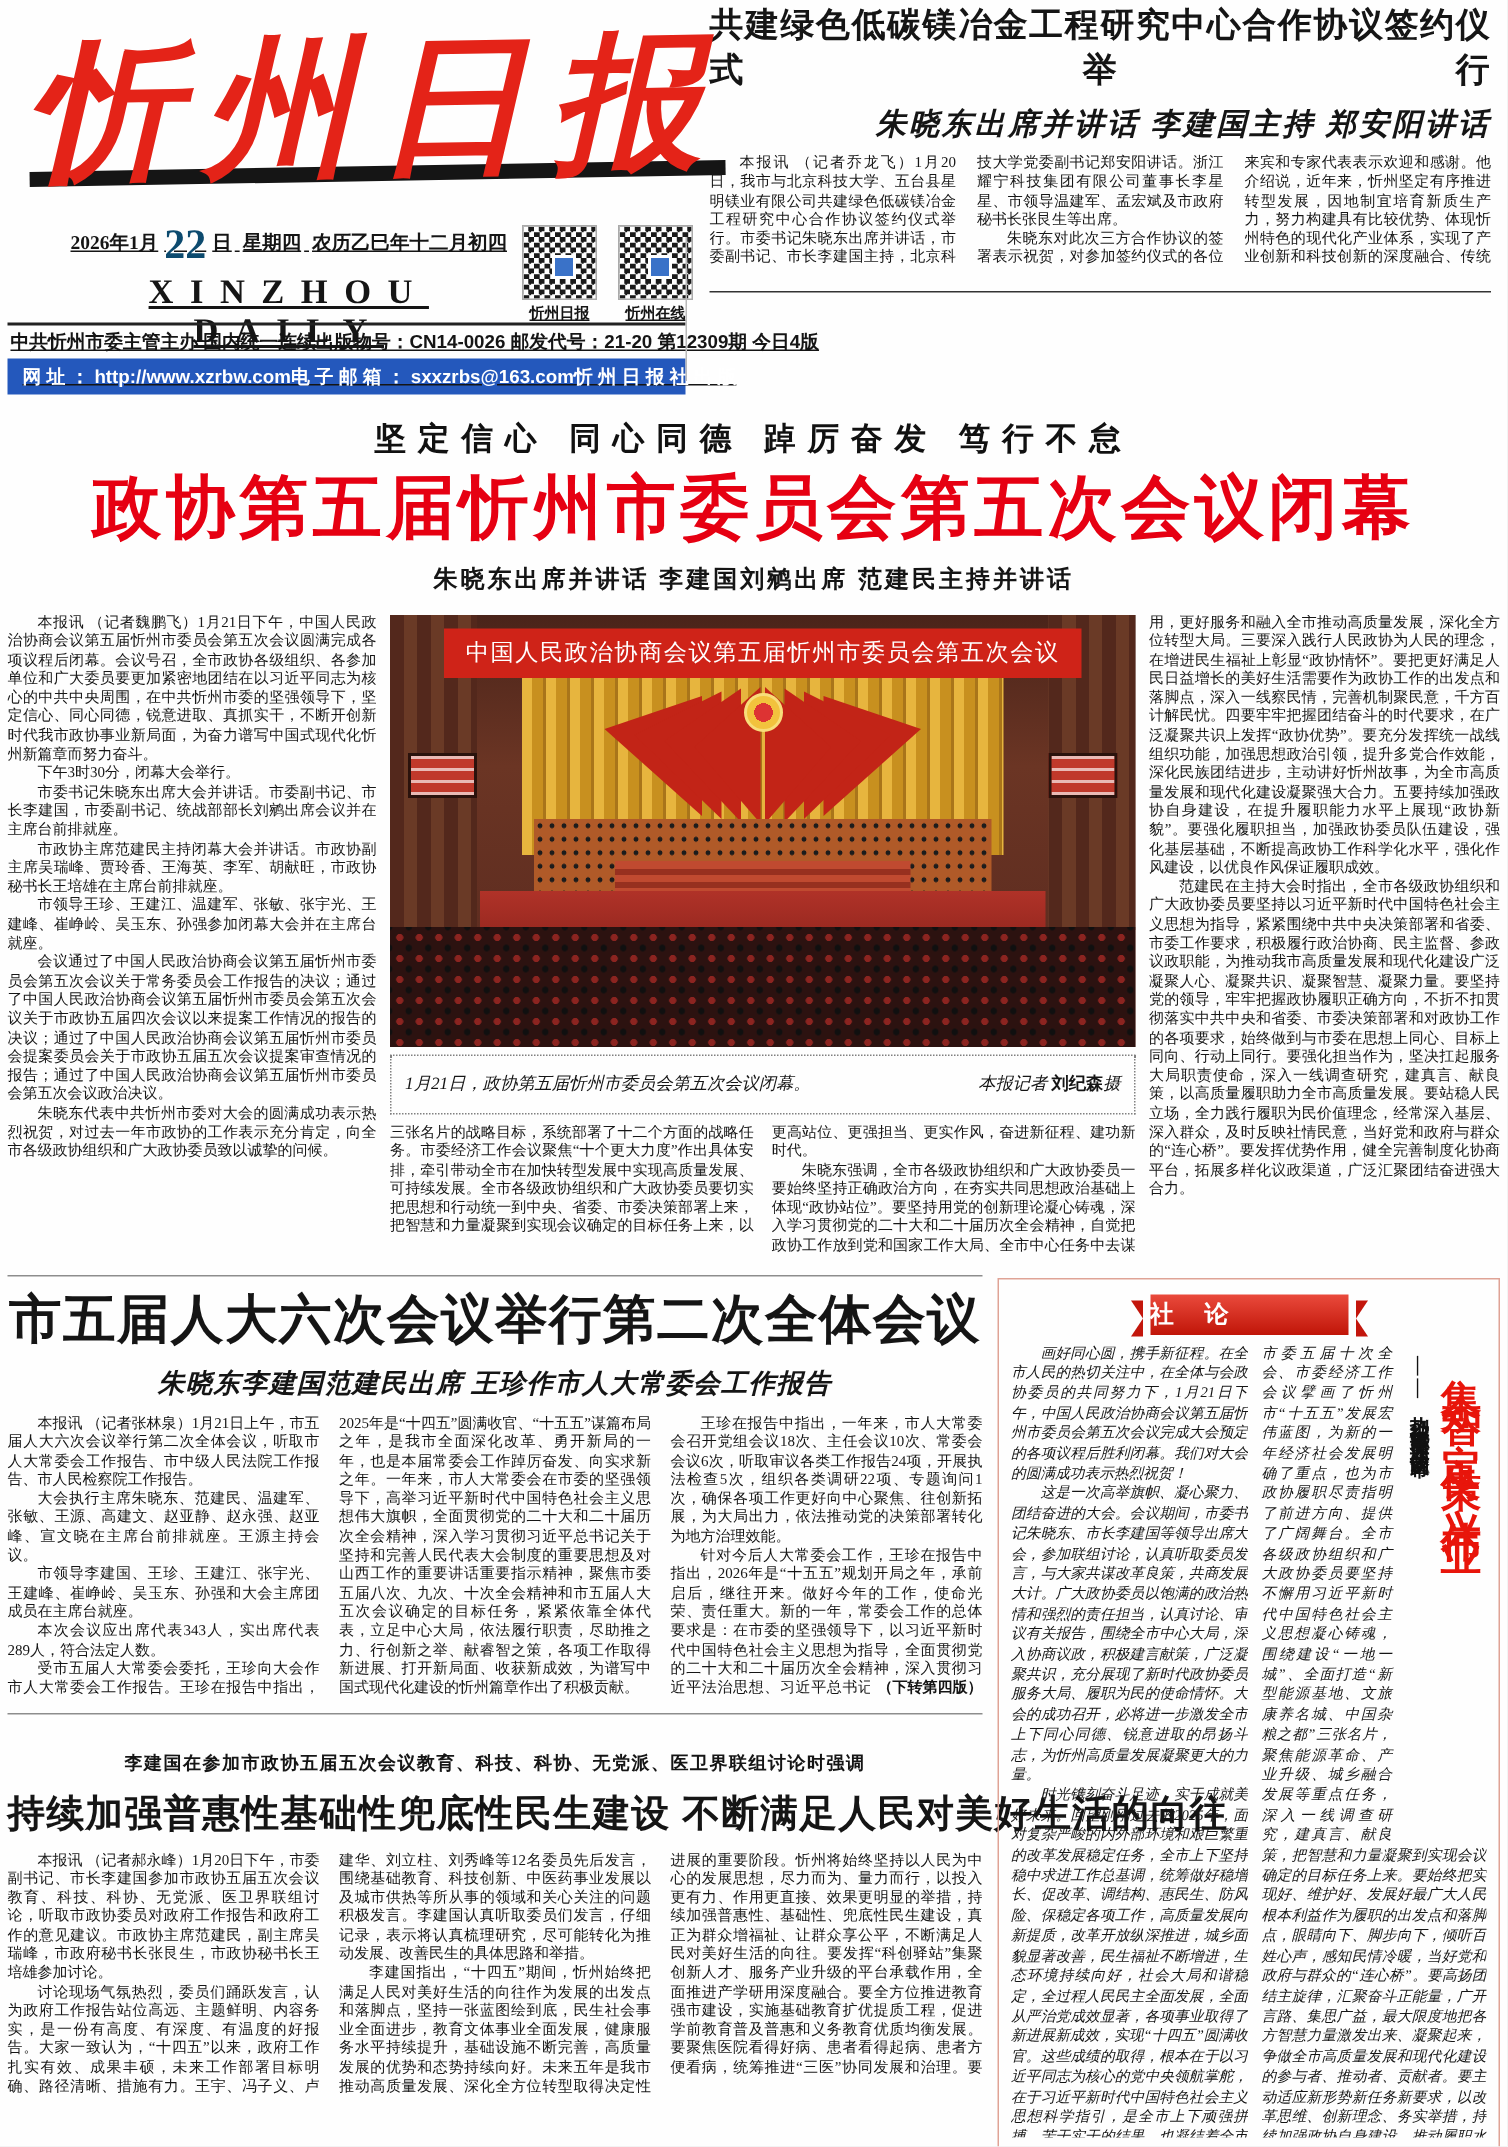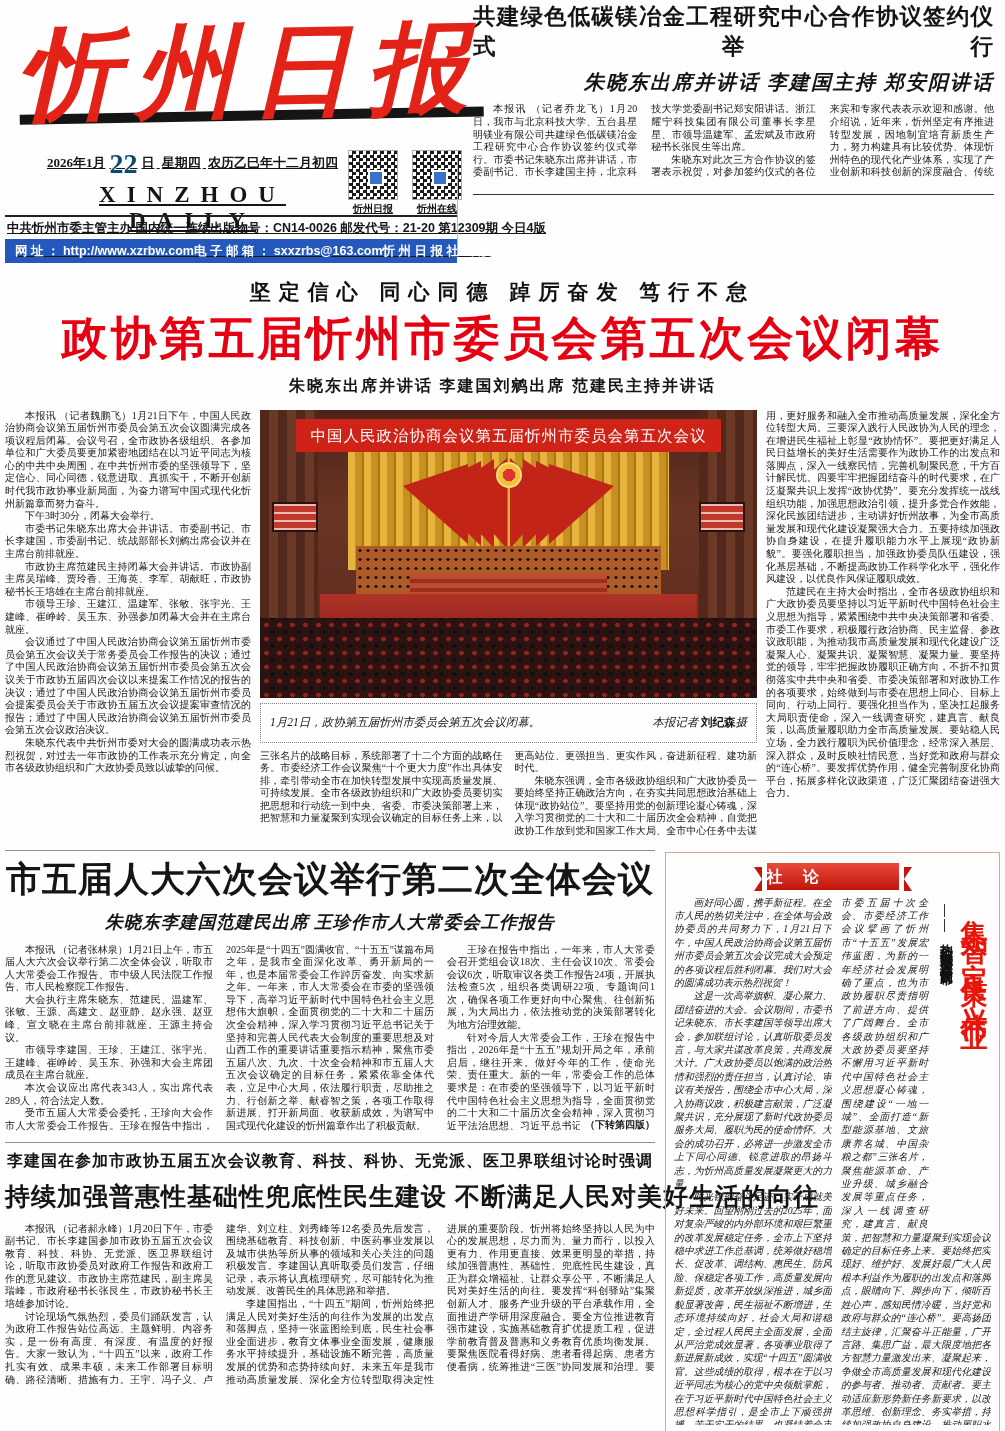--- a/index.html
+++ b/index.html
@@ -84,21 +84,21 @@
   
   .band { display:flex; gap:10px; margin-top:2px; height:586px; }
   .band-left { width:650px; }
   .npc { border-top:1px solid #8d8d8d; text-align:center; }
   .npc-headline { margin-top:5px; font-family:"Liberation Sans",sans-serif; font-weight:900; font-size:35px; letter-spacing:1px; white-space:nowrap; }
   .npc-byline1 { margin-top:7px; font-style:italic; font-weight:bold; font-size:17.5px; letter-spacing:1px; }
   .npc-byline2 { margin-top:9px; font-family:"Liberation Sans",sans-serif; font-weight:900; font-size:20px; letter-spacing:2px; }
   .npc-body { margin-top:10px; height:190px; overflow:hidden; columns:3; column-gap:13px; position:relative; }
   .npc-jump { position:absolute; right:0; bottom:0; background:#fefefe; font-weight:bold; font-size:10px; padding-left:5px; }
   .ms { border-top:1px solid #8d8d8d; margin-top:8px; text-align:center; }
-  .ms-kicker { margin-top:8px; font-family:"Liberation Sans",sans-serif; font-weight:700; font-size:16px; letter-spacing:1px; }
+  .ms-kicker { margin-top:24px; font-family:"Liberation Sans",sans-serif; font-weight:700; font-size:12px; letter-spacing:1px; }
   .ms-headline { margin-top:8px; font-family:"Liberation Sans",sans-serif; font-weight:900; font-size:25px; letter-spacing:1px; white-space:nowrap; }
   .ms-body { margin-top:10px; height:172px; overflow:hidden; columns:3; column-gap:13px; }
   
   .editorial { flex:1; border:1px solid #dfa396; height:582px; margin-top:2px; padding:8px 8px 8px; display:flex; flex-direction:column; overflow:hidden; }
   .ribbon { position:relative; width:132px; height:27px; margin:2px auto 6px; background:linear-gradient(180deg,#ea4a3c,#c01508); color:#fff; text-align:left; font-family:"Liberation Sans",sans-serif; font-weight:bold; font-size:16px; line-height:27px; letter-spacing:8px; z-index:1; }
   .ribbon::before,.ribbon::after { content:""; position:absolute; top:4px; width:0; height:0; border-top:12px solid #c3160c; border-bottom:12px solid #c3160c; z-index:-1; }
   .ribbon::before { left:-13px; border-left:8px solid transparent; }
   .ribbon::after { right:-13px; border-right:8px solid transparent; }
   .ed-cols { display:flex; gap:9px; flex:1; overflow:hidden; }
   .ed-col { overflow:hidden; font-size:9.8px; line-height:1.37; text-align:justify; font-style:italic; }

